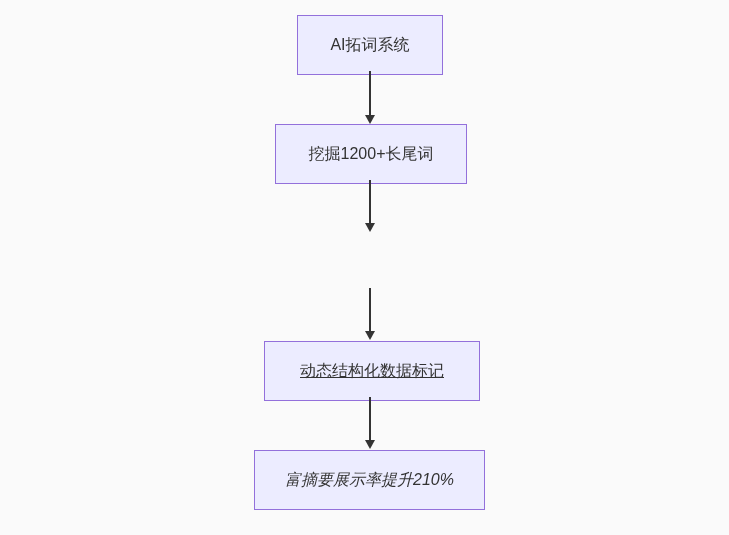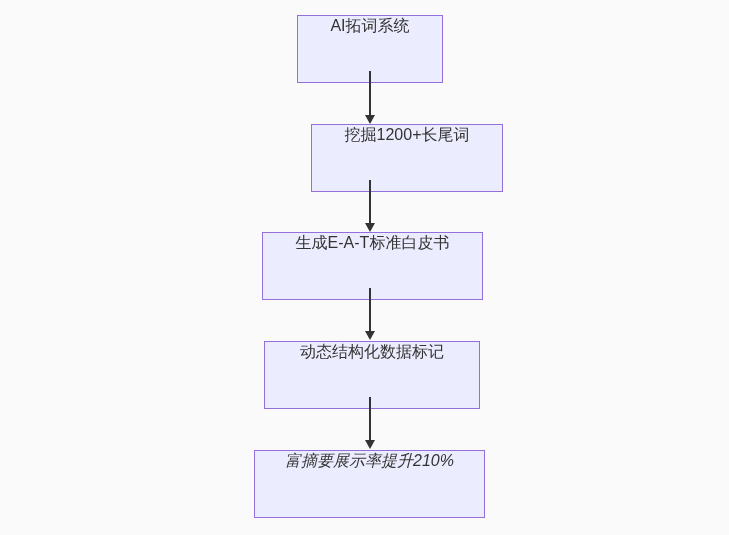--- a/index.html
+++ b/index.html
@@ -13,30 +13,31 @@
     height: 535px;
     background: #fafafa;
     overflow: hidden;
   }
   .node {
     position: absolute;
     box-sizing: border-box;
     background: #ECECFF;
     border: 1.5px solid #9370DB;
     display: flex;
+    align-items: center;
     justify-content: center;
     font-size: 16px;
     color: #333333;
     text-align: center;
-    height: 68px;
+    height: 60px;
   }
   .node-1 { left: 297px; top: 15px;  width: 146px; }
-  .node-2 { left: 275px; top: 124px; width: 192px; margin-left: 36px; }
+  .node-2 { left: 275px; top: 124px; width: 192px; }
   .node-3 { left: 262px; top: 232px; width: 221px; }
-  .node-4 { left: 264px; top: 341px; width: 216px; }
+  .node-4 { left: 264px; top: 341px; width: 216px; text-decoration: underline; }
   .node-5 { left: 254px; top: 450px; width: 231px; font-style: italic; }
 
   .arrow {
     position: absolute;
     left: 369px;
     width: 2px;
     background: #333333;
   }
   .arrow::after {
     content: "";
@@ -64,23 +65,20 @@
   </div>
 
   <div class="arrow arrow-1"></div>
 
   <div class="node node-2">
     <span>挖掘1200+长尾词</span>
   </div>
 
   <div class="arrow arrow-2"></div>
 
-  <div class="node node-3">
-    <span>生成E-A-T标准白皮书</span>
-  </div>
 
   <div class="arrow arrow-3"></div>
 
   <div class="node node-4">
     <span>动态结构化数据标记</span>
   </div>
 
   <div class="arrow arrow-4"></div>
 
   <div class="node node-5">

